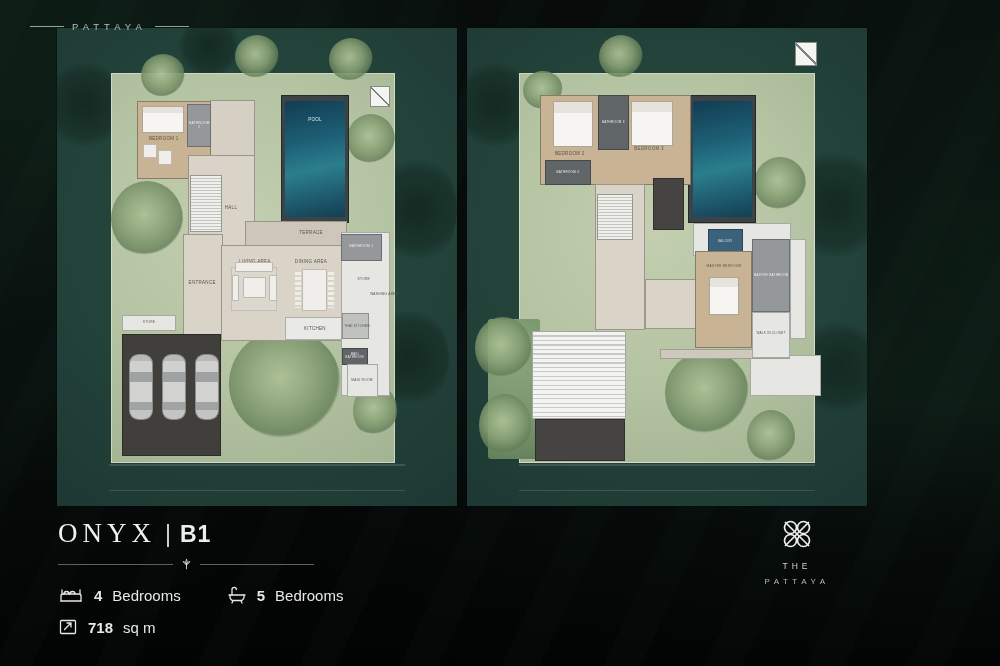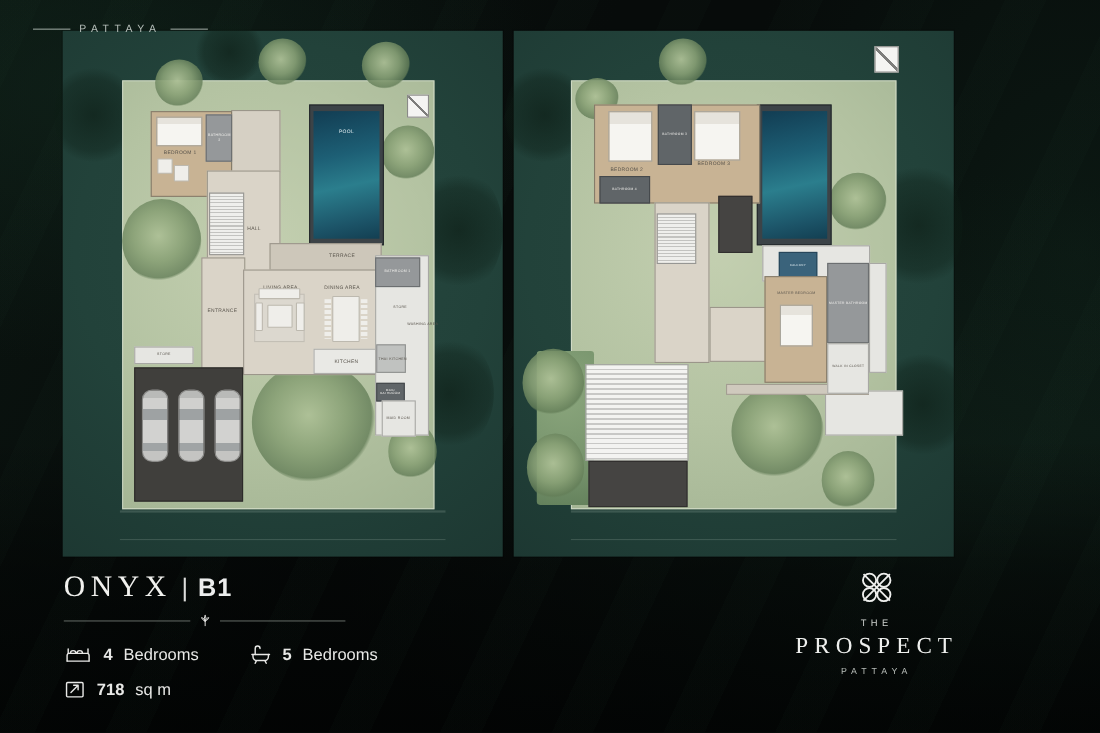--- a/index.html
+++ b/index.html
@@ -340,15 +340,14 @@
   <div class="dev-knot">
     <svg width="36" height="36" viewBox="0 0 36 36" fill="none" stroke="#eeefed" stroke-width="1.7">
       <circle cx="11.5" cy="11.5" r="6"></circle>
       <circle cx="24.5" cy="11.5" r="6"></circle>
       <circle cx="11.5" cy="24.5" r="6"></circle>
       <circle cx="24.5" cy="24.5" r="6"></circle>
       <path d="M6 6 L30 30 M30 6 L6 30"></path>
     </svg>
   </div>
   <div class="dev-the">THE</div>
-  <div class="dev-name">PROSPECT</div>
   <div class="dev-sub">PATTAYA</div>
 </div>
 
 </body></html>

